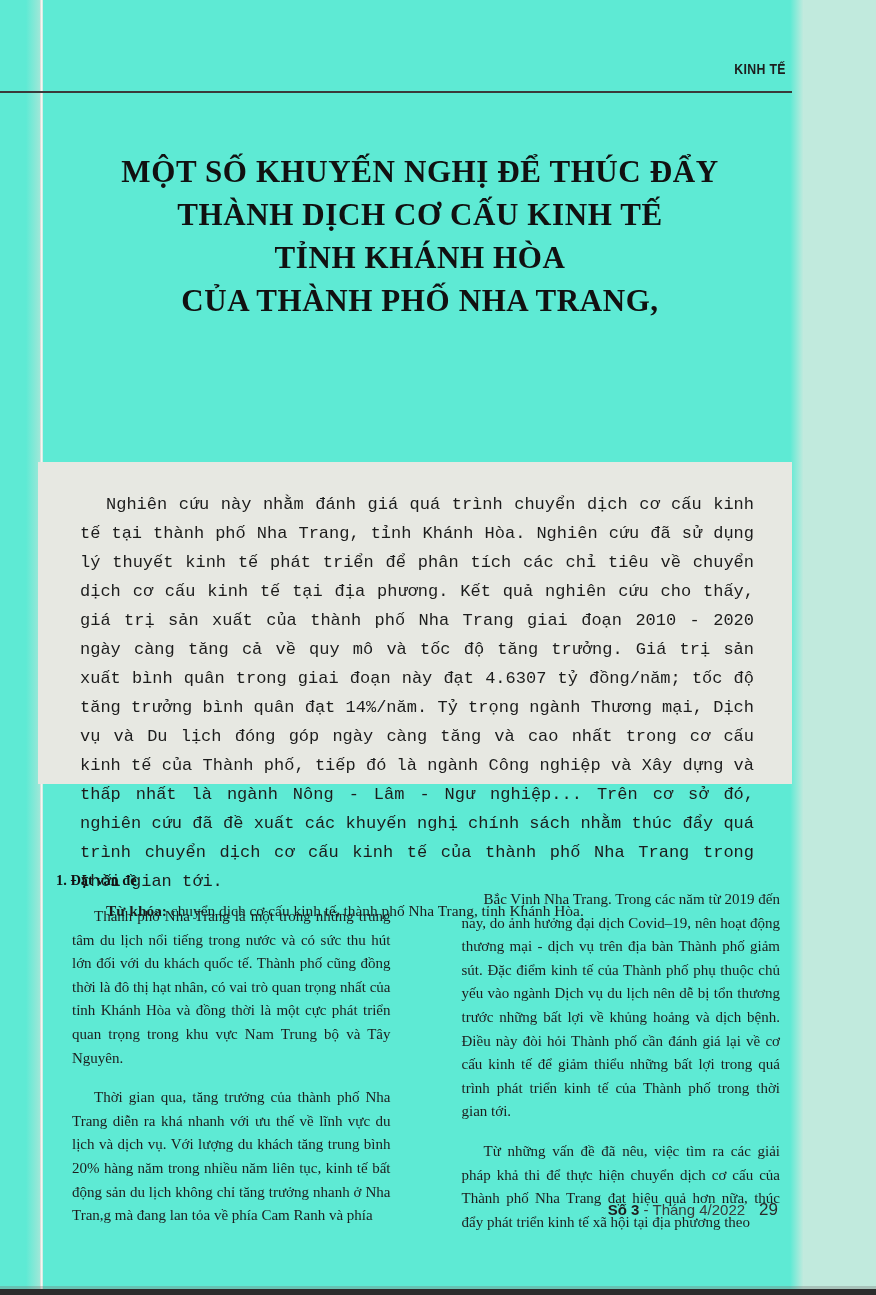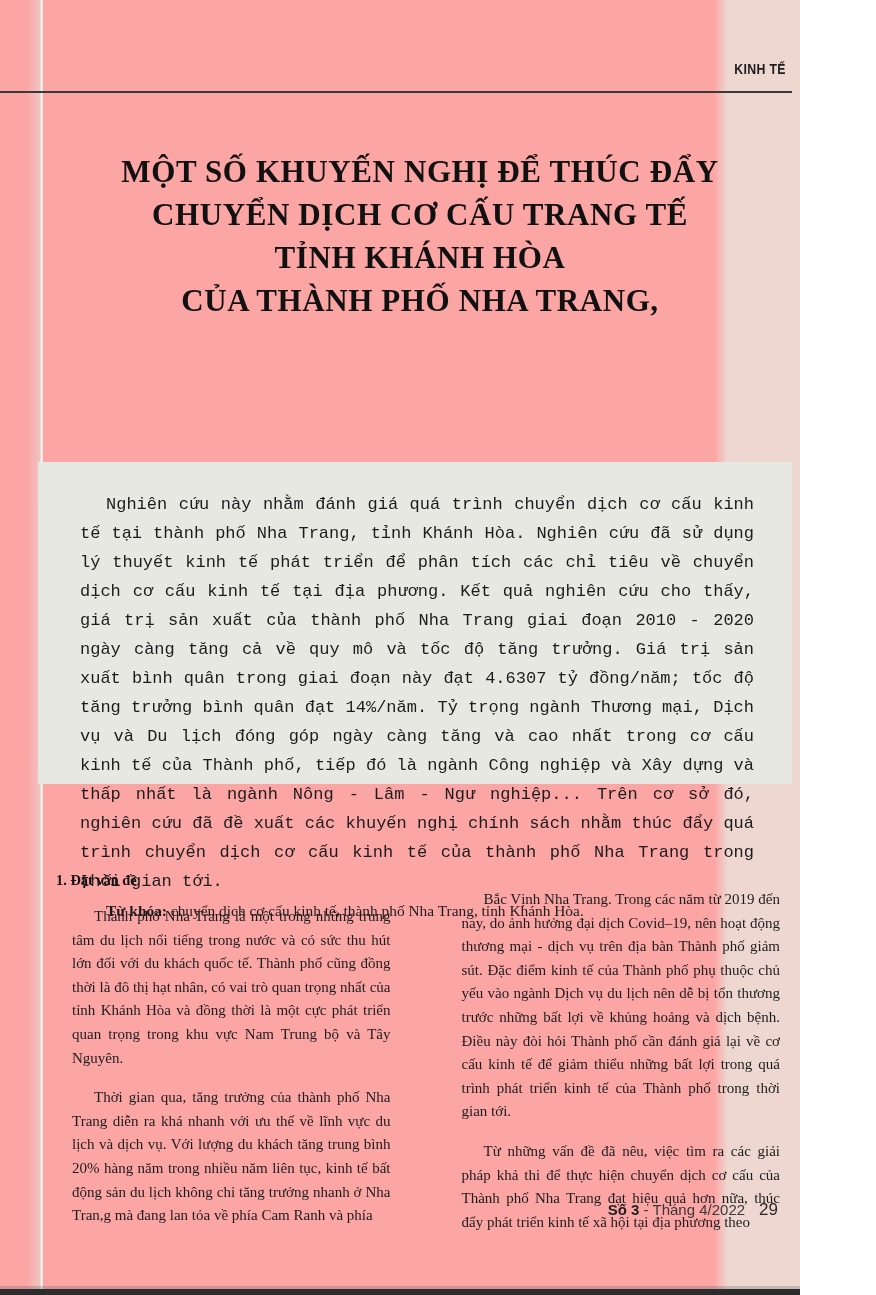--- a/index.html
+++ b/index.html
@@ -3,23 +3,23 @@
 <meta charset="utf-8">
 <title>Scanned Journal Page</title>
 <style>
   html, body {
     margin: 0;
     padding: 0;
     background: #ffffff;
   }
   #page {
     position: relative;
-    width: 800px;
-    height: 1295px;
-    background: #fca5a5;
+    width: 876px;
+    height: 1295px;
+    background: #5eead4;
     overflow: hidden;
     font-family: "Liberation Serif", "DejaVu Serif", serif;
     color: #1b1b1b;
   }
 
   
   .scan-right-band {
     position: absolute;
     top: 0;
     right: 0;
@@ -238,21 +238,21 @@
   <div class="scan-gutter-shadow"></div>
   <div class="scan-gutter-line"></div>
 
   <div class="running-head">
     <span class="running-head-text">KINH TẾ</span>
   </div>
   <div class="head-rule"></div>
 
   <div class="title-block">
     <div class="title-line">MỘT SỐ KHUYẾN NGHỊ ĐỂ THÚC ĐẨY</div>
-    <div class="title-line">CHUYỂN DỊCH CƠ CẤU TRANG TẾ</div>
+    <div class="title-line">THÀNH DỊCH CƠ CẤU KINH TẾ</div>
     <div class="title-line">TỈNH KHÁNH HÒA</div>
     <div class="title-line">CỦA THÀNH PHỐ NHA TRANG,</div>
   </div>
 
 
   <div class="abstract-box">
     <div class="abstract-body">Nghiên cứu này nhằm đánh giá quá trình chuyển dịch cơ cấu kinh tế tại thành phố Nha Trang, tỉnh Khánh Hòa. Nghiên cứu đã sử dụng lý thuyết kinh tế phát triển để phân tích các chỉ tiêu về chuyển dịch cơ cấu kinh tế tại địa phương. Kết quả nghiên cứu cho thấy, giá trị sản xuất của thành phố Nha Trang giai đoạn 2010 - 2020 ngày càng tăng cả về quy mô và tốc độ tăng trưởng. Giá trị sản xuất bình quân trong giai đoạn này đạt 4.6307 tỷ đồng/năm; tốc độ tăng trưởng bình quân đạt 14%/năm. Tỷ trọng ngành Thương mại, Dịch vụ và Du lịch đóng góp ngày càng tăng và cao nhất trong cơ cấu kinh tế của Thành phố, tiếp đó là ngành Công nghiệp và Xây dựng và thấp nhất là ngành Nông - Lâm - Ngư nghiệp... Trên cơ sở đó, nghiên cứu đã đề xuất các khuyến nghị chính sách nhằm thúc đẩy quá trình chuyển dịch cơ cấu kinh tế của thành phố Nha Trang trong thời gian tới.</div>
     <div class="keywords"><b>Từ khóa:</b><span> chuyển dịch cơ cấu kinh tế, thành phố Nha Trang, tỉnh Khánh Hòa.</span></div>
   </div>
 

